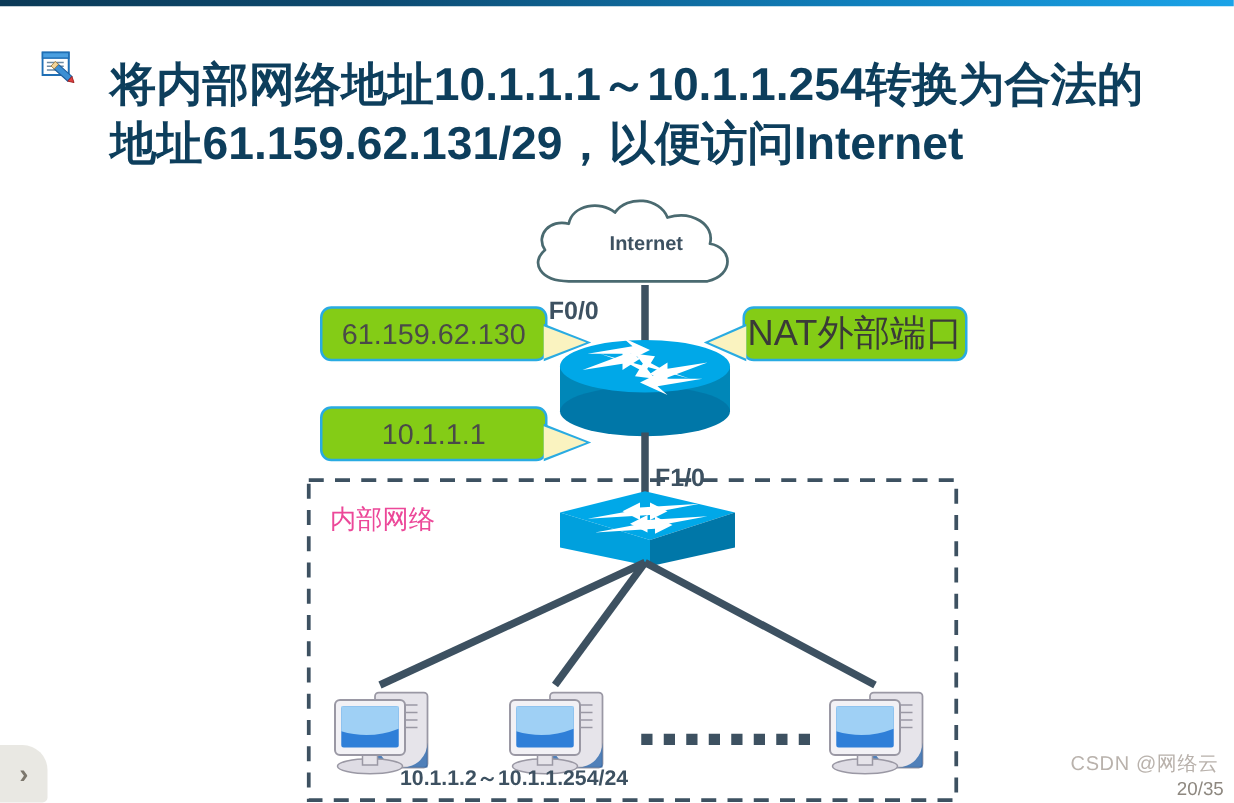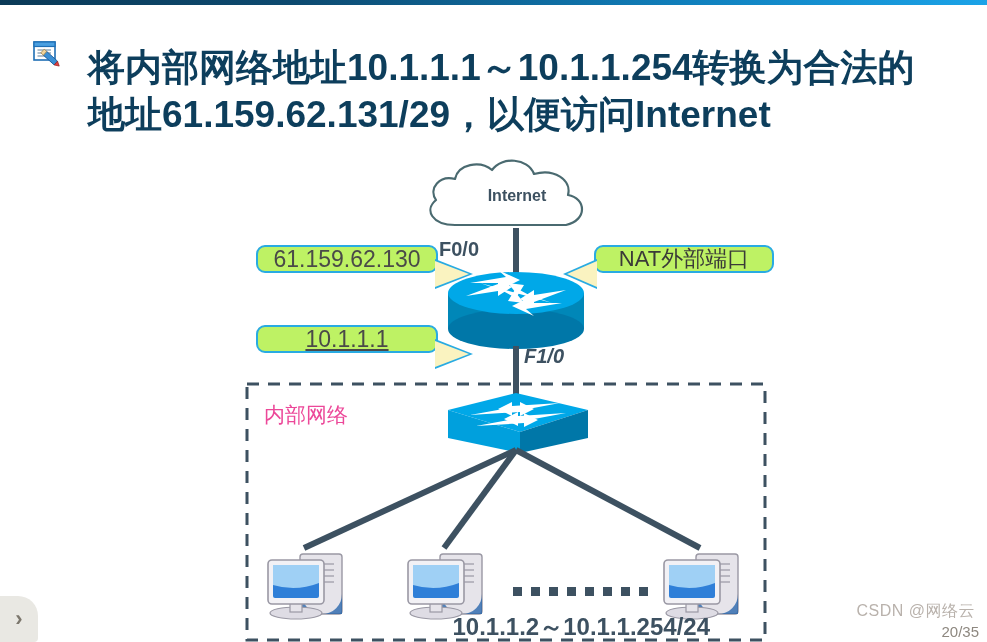--- a/index.html
+++ b/index.html
@@ -67,60 +67,60 @@
     font-weight: bold;
     color: #3d5161;
   }
   .iface-label {
     position: absolute;
     font-size: 20px;
     font-weight: bold;
     color: #3d5161;
   }
   .iface-f00 { left: 439px; top: 88px; }
-  .iface-f10 { left: 524px; top: 195px; font-style: italic; }
+  .iface-f10 { left: 524px; top: 222px; }
 
   .zone-label {
     position: absolute;
     left: 264px; top: 251px;
     font-size: 21px;
     font-weight: normal;
     color: #ec4899;
   }
   .host-range-label {
     position: absolute;
     left: 320px; top: 461px;
     width: 390px;
-    text-align: right;
-    font-size: 24px;
+    text-align: left;
+    font-size: 17px;
     font-weight: bold;
     color: #3d5161;
   }
 
   
   .callout {
     position: absolute;
-    height: 28px;
-    background: #bef264;
+    height: 44px;
+    background: #84cc16;
     border: 2px solid #29abe2;
     border-radius: 9px;
     box-sizing: border-box;
     display: flex;
     align-items: center;
     justify-content: center;
     font-size: 23px;
     color: #4a4a48;
     z-index: 3;
   }
-  .callout.cn { font-size: 22px; color: #3a3a38; }
+  .callout.cn { font-size: 29px; color: #3a3a38; }
 
   .callout-left  { left: 256px; width: 182px; }
   .callout-right { left: 594px; width: 180px; }
   .callout-row1  { top: 95px; }
-  .callout-row2  { top: 175px; text-decoration: underline; }
+  .callout-row2  { top: 175px; }
 
   
   .tail {
     position: absolute;
     width: 0; height: 0;
     z-index: 2;
   }
   .tail-r-fill {
     border-top: 13px solid transparent;
     border-bottom: 13px solid transparent;

